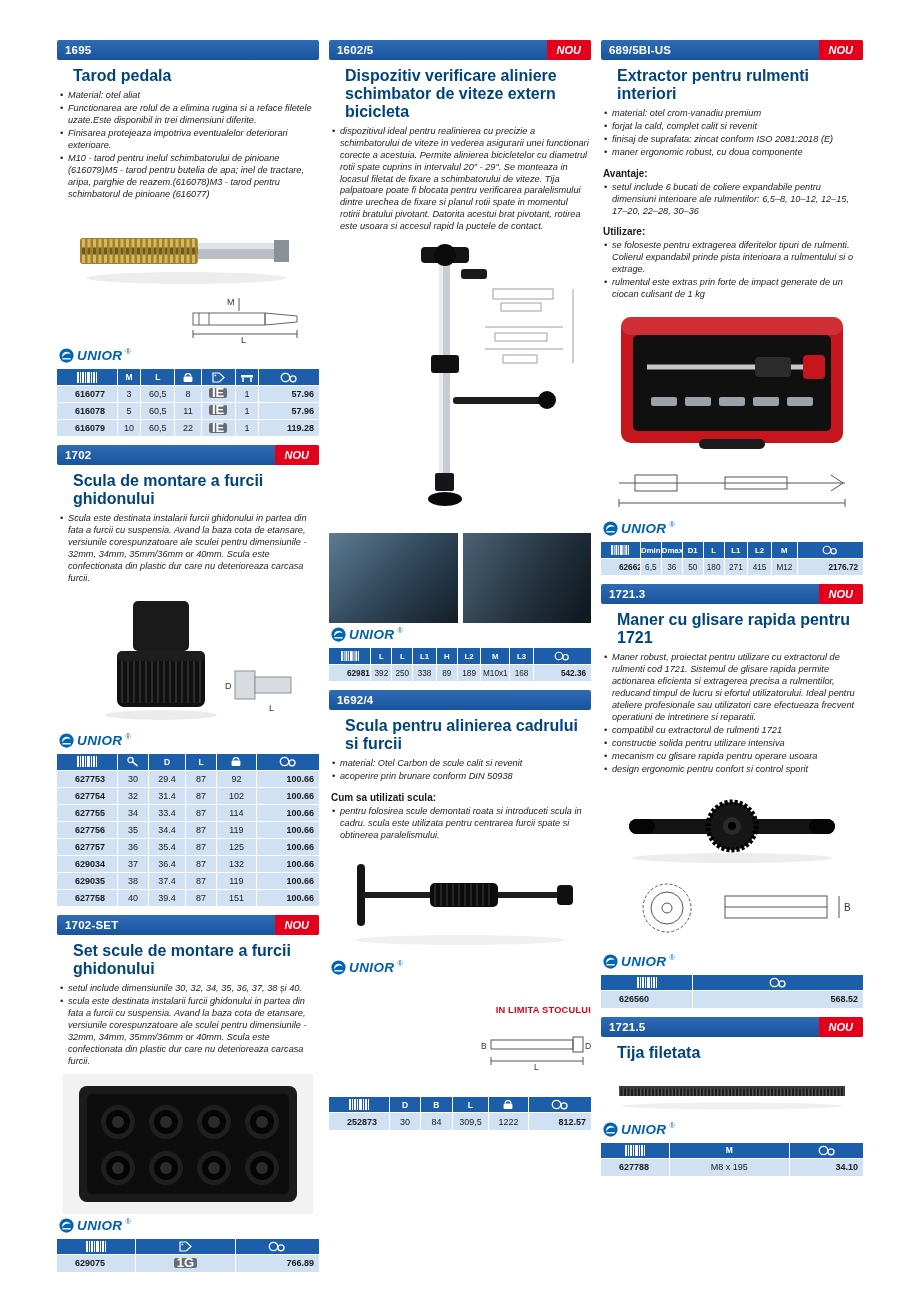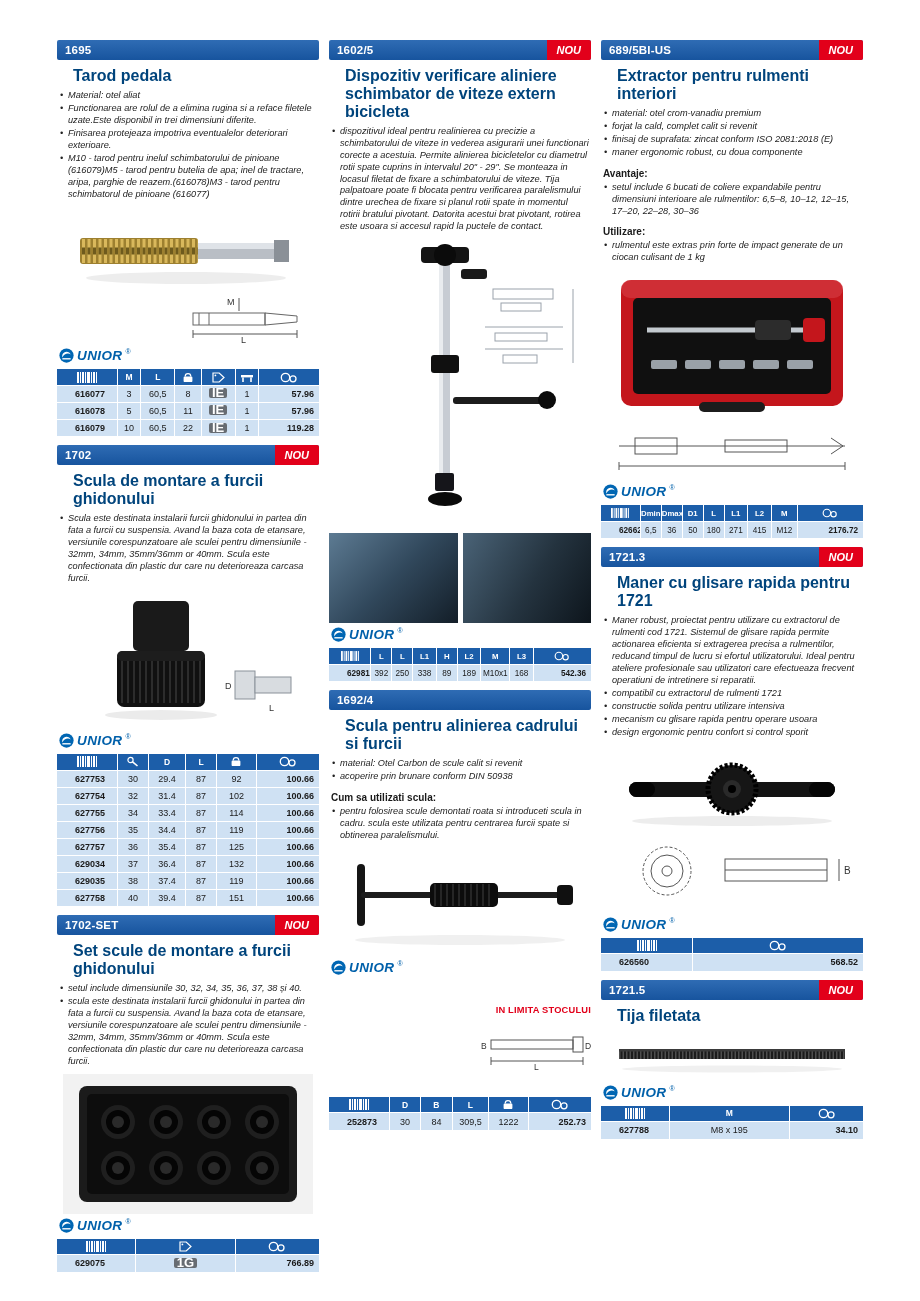--- a/index.html
+++ b/index.html
@@ -591,21 +591,21 @@
                 </svg></th>
         </tr>
           </thead>
         <tbody>
             <tr>
               <td>252873</td>
               <td>30</td>
               <td>84</td>
               <td>309,5</td>
               <td>1222</td>
-              <td>252.73</td>
+              <td>812.57</td>
             </tr>
           </tbody>
       </table>
     </section>
 
   </div>
 
   <div class="col">
 
     <section class="card">
@@ -619,20 +619,21 @@
           <li>forjat la cald, complet calit si revenit</li>
           <li>finisaj de suprafata: zincat conform ISO 2081:2018 (E)</li>
           <li>maner ergonomic robust, cu doua componente</li>
         </ul>
       <div class="subhead">Avantaje:</div>
       <ul class="bullets">
           <li>setul include 6 bucati de coliere expandabile pentru dimensiuni interioare ale rulmentilor: 6,5–8, 10–12, 12–15, 17–20, 22–28, 30–36</li>
         </ul>
       <div class="subhead">Utilizare:</div>
       <ul class="bullets">
+          <li>se foloseste pentru extragerea diferitelor tipuri de rulmenti. Colierul expandabil prinde pista interioara a rulmentului si o extrage.</li>
           <li>rulmentul este extras prin forte de impact generate de un ciocan culisant de 1 kg</li>
         </ul>
       <div class="img-box">
         <svg width="250" height="148" viewBox="0 0 250 148">
           <rect x="14" y="10" width="222" height="126" rx="10" fill="#c4161c"></rect>
           <rect x="14" y="10" width="222" height="18" rx="9" fill="#d8444a" opacity="0.55"></rect>
           <rect x="26" y="28" width="198" height="96" rx="5" fill="#101010"></rect>
           <line x1="40" y1="60" x2="205" y2="60" stroke="#c3c9cf" stroke-width="5"></line>
           <rect x="148" y="50" width="36" height="20" rx="4" fill="#2c2c2c"></rect>
           <rect x="196" y="48" width="22" height="24" rx="4" fill="#c4161c"></rect>

